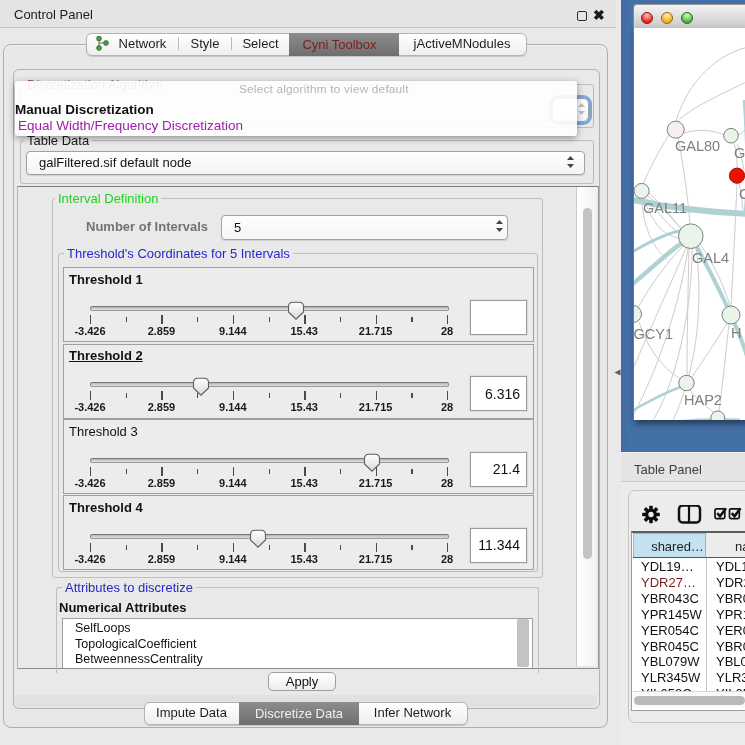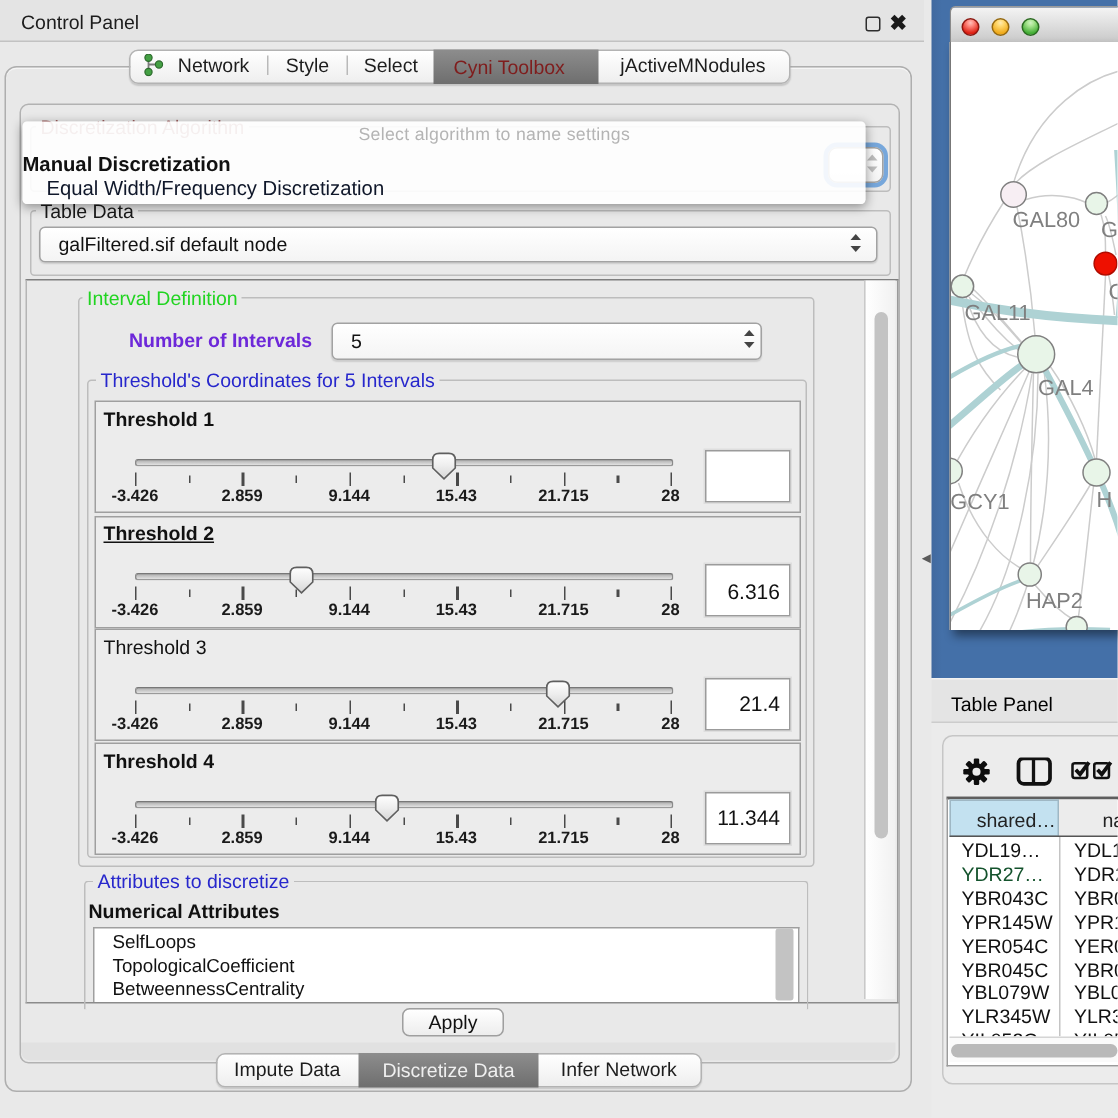--- a/index.html
+++ b/index.html
@@ -51,21 +51,21 @@
   </div>
 <svg class="ab" style="left:566px;top:155px;" width="9" height="14" viewBox="0 0 9 14">
     <path d="M4.5 1 L8 5 L1 5 Z" fill="#444"></path>
     <path d="M4.5 13 L8 9 L1 9 Z" fill="#444"></path>
   </svg>
 <div class="ab" style="left:17px;top:186px;width:580px;height:481px;border-top:1px solid #7e7e7e;border-bottom:1px solid #8b8b8b;border-left:1px solid #b5b5b5;border-right:1px solid #9a9a9a;"></div>
 <div class="ab" style="left:576px;top:187px;width:20px;height:479px;background:linear-gradient(to right,#ffffff,#f1f1f1);border-left:1px solid #c9c9c9;"></div>
 <div class="ab" style="left:583px;top:208px;width:9px;height:351px;background:#c3c3c3;border-radius:5px;"></div>
 <div class="grp" style="left:52px;top:198px;width:489px;height:378px;"></div>
 <div class="grpt" style="left:55px;top:191px;color:#21d421;">Interval Definition</div>
-<div class="ab" style="left:86px;top:219px;font-size:13px;font-weight:bold;color:#6d28d9;">Number of Intervals</div>
+<div class="ab" style="left:86px;top:219px;font-size:13px;font-weight:bold;color:#737373;">Number of Intervals</div>
 <div class="combo" style="left:221px;top:215px;width:285px;height:23px;">
     <div class="tx" style="top:4px;">5</div>
   </div>
 <svg class="ab" style="left:495px;top:219px;" width="9" height="14" viewBox="0 0 9 14">
     <path d="M4.5 1 L8 5 L1 5 Z" fill="#444"></path>
     <path d="M4.5 13 L8 9 L1 9 Z" fill="#444"></path>
   </svg>
 <div class="grp" style="left:58px;top:253px;width:478px;height:317px;"></div>
 <div class="grpt" style="left:64px;top:246px;color:#2727cc;">Threshold's Coordinates for 5 Intervals</div>
 <div class="ab" style="left:63px;top:267px;width:469px;height:73px;background:#ececec;border:1px solid #9f9f9f;"></div>
@@ -185,23 +185,23 @@
   </div>
 <div class="ab" style="left:517px;top:619px;width:12px;height:48px;background:#c3c3c3;border-radius:2px;"></div>
 <div class="ab" style="left:268px;top:672px;width:66px;height:17px;background:linear-gradient(#ffffff,#ededed);border:1px solid #9f9f9f;border-radius:5px;text-align:center;line-height:17px;font-size:13px;color:#111;">Apply</div>
 <div class="ab" style="left:14px;top:695px;width:583px;height:12px;background:#e1e1e1;border-radius:0 0 6px 6px;"></div>
 <div class="ab" style="left:144px;top:702px;width:322px;height:21px;background:linear-gradient(#ffffff,#eeeeee);border:1px solid #b3b3b3;border-radius:6px;box-shadow:0 1px 1px rgba(0,0,0,.15);"></div>
 <div class="ab" style="left:239px;top:702px;width:120px;height:23px;background:linear-gradient(#8d8d8d,#6e6e6e);"></div>
 <div class="tseg" style="left:144px;top:702px;width:95px;">Impute Data</div>
 <div class="tseg" style="left:239px;top:702px;width:120px;height:23px;line-height:23px;color:#efefef;">Discretize Data</div>
 <div class="tseg" style="left:359px;top:702px;width:107px;">Infer Network</div>
 <div class="ab" style="left:15px;top:81px;width:562px;height:55px;background:rgba(255,255,255,.9);border-radius:3px;box-shadow:0 2px 7px rgba(0,0,0,.4);"></div>
-<div class="ab" style="left:239px;top:82px;font-size:11.8px;letter-spacing:0.2px;color:#b4b4b4;">Select algorithm to name settings</div>
+<div class="ab" style="left:239px;top:82px;font-size:11.8px;letter-spacing:0.2px;color:#b4b4b4;">Select algorithm to view default</div>
 <div class="ab" style="left:15px;top:102px;font-size:13.5px;font-weight:bold;color:#111;">Manual Discretization</div>
-<div class="ab" style="left:31px;top:118px;font-size:13.5px;color:#0f172a;">Equal Width/Frequency Discretization</div>
+<div class="ab" style="left:18px;top:118px;font-size:13.5px;color:#a21caf;">Equal Width/Frequency Discretization</div>
 <div class="ab" style="left:616px;top:0;width:129px;height:452px;background:linear-gradient(to right,#2b4a78 0px,#2b4a78 4px,#41699f 5px,#4470a8 12px);"></div>
 <div class="ab" style="left:616px;top:0;width:5px;height:745px;background:#e9e9e9;"></div>
 <div class="ab" style="left:633px;top:4px;width:112px;height:23px;background:linear-gradient(#f4f4f4,#c9c9c9);border-left:1px solid #8a8a8a;border-top:1px solid #9a9a9a;border-bottom:1px solid #8f8f8f;border-top-left-radius:4px;"></div>
 <div class="ab" style="left:641px;top:12px;width:12px;height:12px;border-radius:50%;background:radial-gradient(circle at 50% 22%, #ffffff -30%, #ff8a80 25%, #dd1f12 75%);border:1px solid #8e1710;box-sizing:border-box;"></div>
 <div class="ab" style="left:661px;top:12px;width:12px;height:12px;border-radius:50%;background:radial-gradient(circle at 50% 22%, #ffffff -30%, #ffd970 25%, #efaa1b 75%);border:1px solid #96690e;box-sizing:border-box;"></div>
 <div class="ab" style="left:681px;top:12px;width:12px;height:12px;border-radius:50%;background:radial-gradient(circle at 50% 22%, #ffffff -30%, #a8e590 25%, #43ad35 75%);border:1px solid #2a6b20;box-sizing:border-box;"></div>
 <div class="ab" style="left:633px;top:28px;width:112px;height:392px;background:#ffffff;border-left:1px solid #777;box-shadow:2px 4px 6px rgba(0,0,0,.45);"></div>
 <svg class="ab" style="left:634px;top:28px;" width="111" height="392" viewBox="634 28 111 392">
 <g fill="none" stroke="#cccccc" stroke-width="1">
  <path d="M676,121 C690,75 725,48 760,45"></path>
@@ -261,21 +261,21 @@
  <text x="692" y="263">GAL4</text>
  <text x="633.5" y="339">GCY1</text>
  <text x="731" y="338">H</text>
  <text x="684" y="405">HAP2</text>
 </g>
 </svg>
 <svg class="ab" style="left:614px;top:369px;" width="7" height="7" viewBox="0 0 7 7">
     <path d="M6.5 0.5 L6.5 6.5 L0.5 3.5 Z" fill="#5a5a5a"></path>
   </svg>
 <div class="ab" style="left:621px;top:452px;width:124px;height:28px;background:#e4e4e4;border-top:1px solid #f2f2f2;border-bottom:1px solid #cccccc;"></div>
-<div class="ab" style="left:634px;top:462px;font-size:13px;color:#000000;">Table Panel</div>
+<div class="ab" style="left:634px;top:462px;font-size:13px;color:#404040;">Table Panel</div>
 <div class="ab" style="left:628px;top:490px;width:130px;height:231px;background:#ececec;border:1px solid #c6c6c6;border-radius:7px;"></div>
 <div class="ab" style="left:631px;top:531px;width:114px;height:177px;background:#ffffff;border:1px solid #9b9b9b;border-right:none;border-top:2px solid #5e5e5e;overflow:hidden;"></div>
 <svg class="ab" style="left:642px;top:505px;" width="100" height="20" viewBox="0 0 100 20">
  <g transform="translate(9,9.5)">
   <g fill="#0d0d0d">
    <circle r="5.8"></circle>
    <g id="tt">
           <rect x="-1.8" y="-8.8" width="3.6" height="4.6" rx="0.8"></rect>
         </g>
    <use href="#tt" transform="rotate(45)"></use>
@@ -300,21 +300,21 @@
  </g>
 </svg>
 <div class="ab" style="left:633px;top:533px;width:73px;height:25px;background:#c3e1f0;border:1px solid #9fb7c4;box-sizing:border-box;"></div>
 <div class="ab" style="left:706px;top:533px;width:39px;height:25px;background:#ececec;box-sizing:border-box;"></div>
 <div class="ab" style="left:641px;top:539px;width:73px;text-align:center;font-size:13px;color:#222;">shared…</div>
 <div class="ab" style="left:735px;top:539px;font-size:13px;color:#222;">name</div>
 <div class="ab" style="left:633px;top:557px;width:112px;height:1px;background:#555;"></div>
 <div class="ab" style="left:633px;top:558px;width:112px;height:133px;overflow:hidden;background:#fff;">
 <div style="position:absolute;left:8px;top:1.0px;font-size:13px;color:#111;white-space:nowrap;">YDL19…</div>
 <div style="position:absolute;left:83px;top:1.0px;font-size:13px;color:#111;white-space:nowrap;">YDL194W</div>
-<div style="position:absolute;left:8px;top:16.9px;font-size:13px;color:#14532d;white-space:nowrap;">YDR27…</div>
+<div style="position:absolute;left:8px;top:16.9px;font-size:13px;color:#7f1d1d;white-space:nowrap;">YDR27…</div>
 <div style="position:absolute;left:83px;top:16.9px;font-size:13px;color:#111;white-space:nowrap;">YDR277C</div>
 <div style="position:absolute;left:8px;top:32.8px;font-size:13px;color:#111;white-space:nowrap;">YBR043C</div>
 <div style="position:absolute;left:83px;top:32.8px;font-size:13px;color:#111;white-space:nowrap;">YBR043C</div>
 <div style="position:absolute;left:8px;top:48.7px;font-size:13px;color:#111;white-space:nowrap;">YPR145W</div>
 <div style="position:absolute;left:83px;top:48.7px;font-size:13px;color:#111;white-space:nowrap;">YPR145W</div>
 <div style="position:absolute;left:8px;top:64.6px;font-size:13px;color:#111;white-space:nowrap;">YER054C</div>
 <div style="position:absolute;left:83px;top:64.6px;font-size:13px;color:#111;white-space:nowrap;">YER054C</div>
 <div style="position:absolute;left:8px;top:80.5px;font-size:13px;color:#111;white-space:nowrap;">YBR045C</div>
 <div style="position:absolute;left:83px;top:80.5px;font-size:13px;color:#111;white-space:nowrap;">YBR045C</div>
 <div style="position:absolute;left:8px;top:96.4px;font-size:13px;color:#111;white-space:nowrap;">YBL079W</div>

